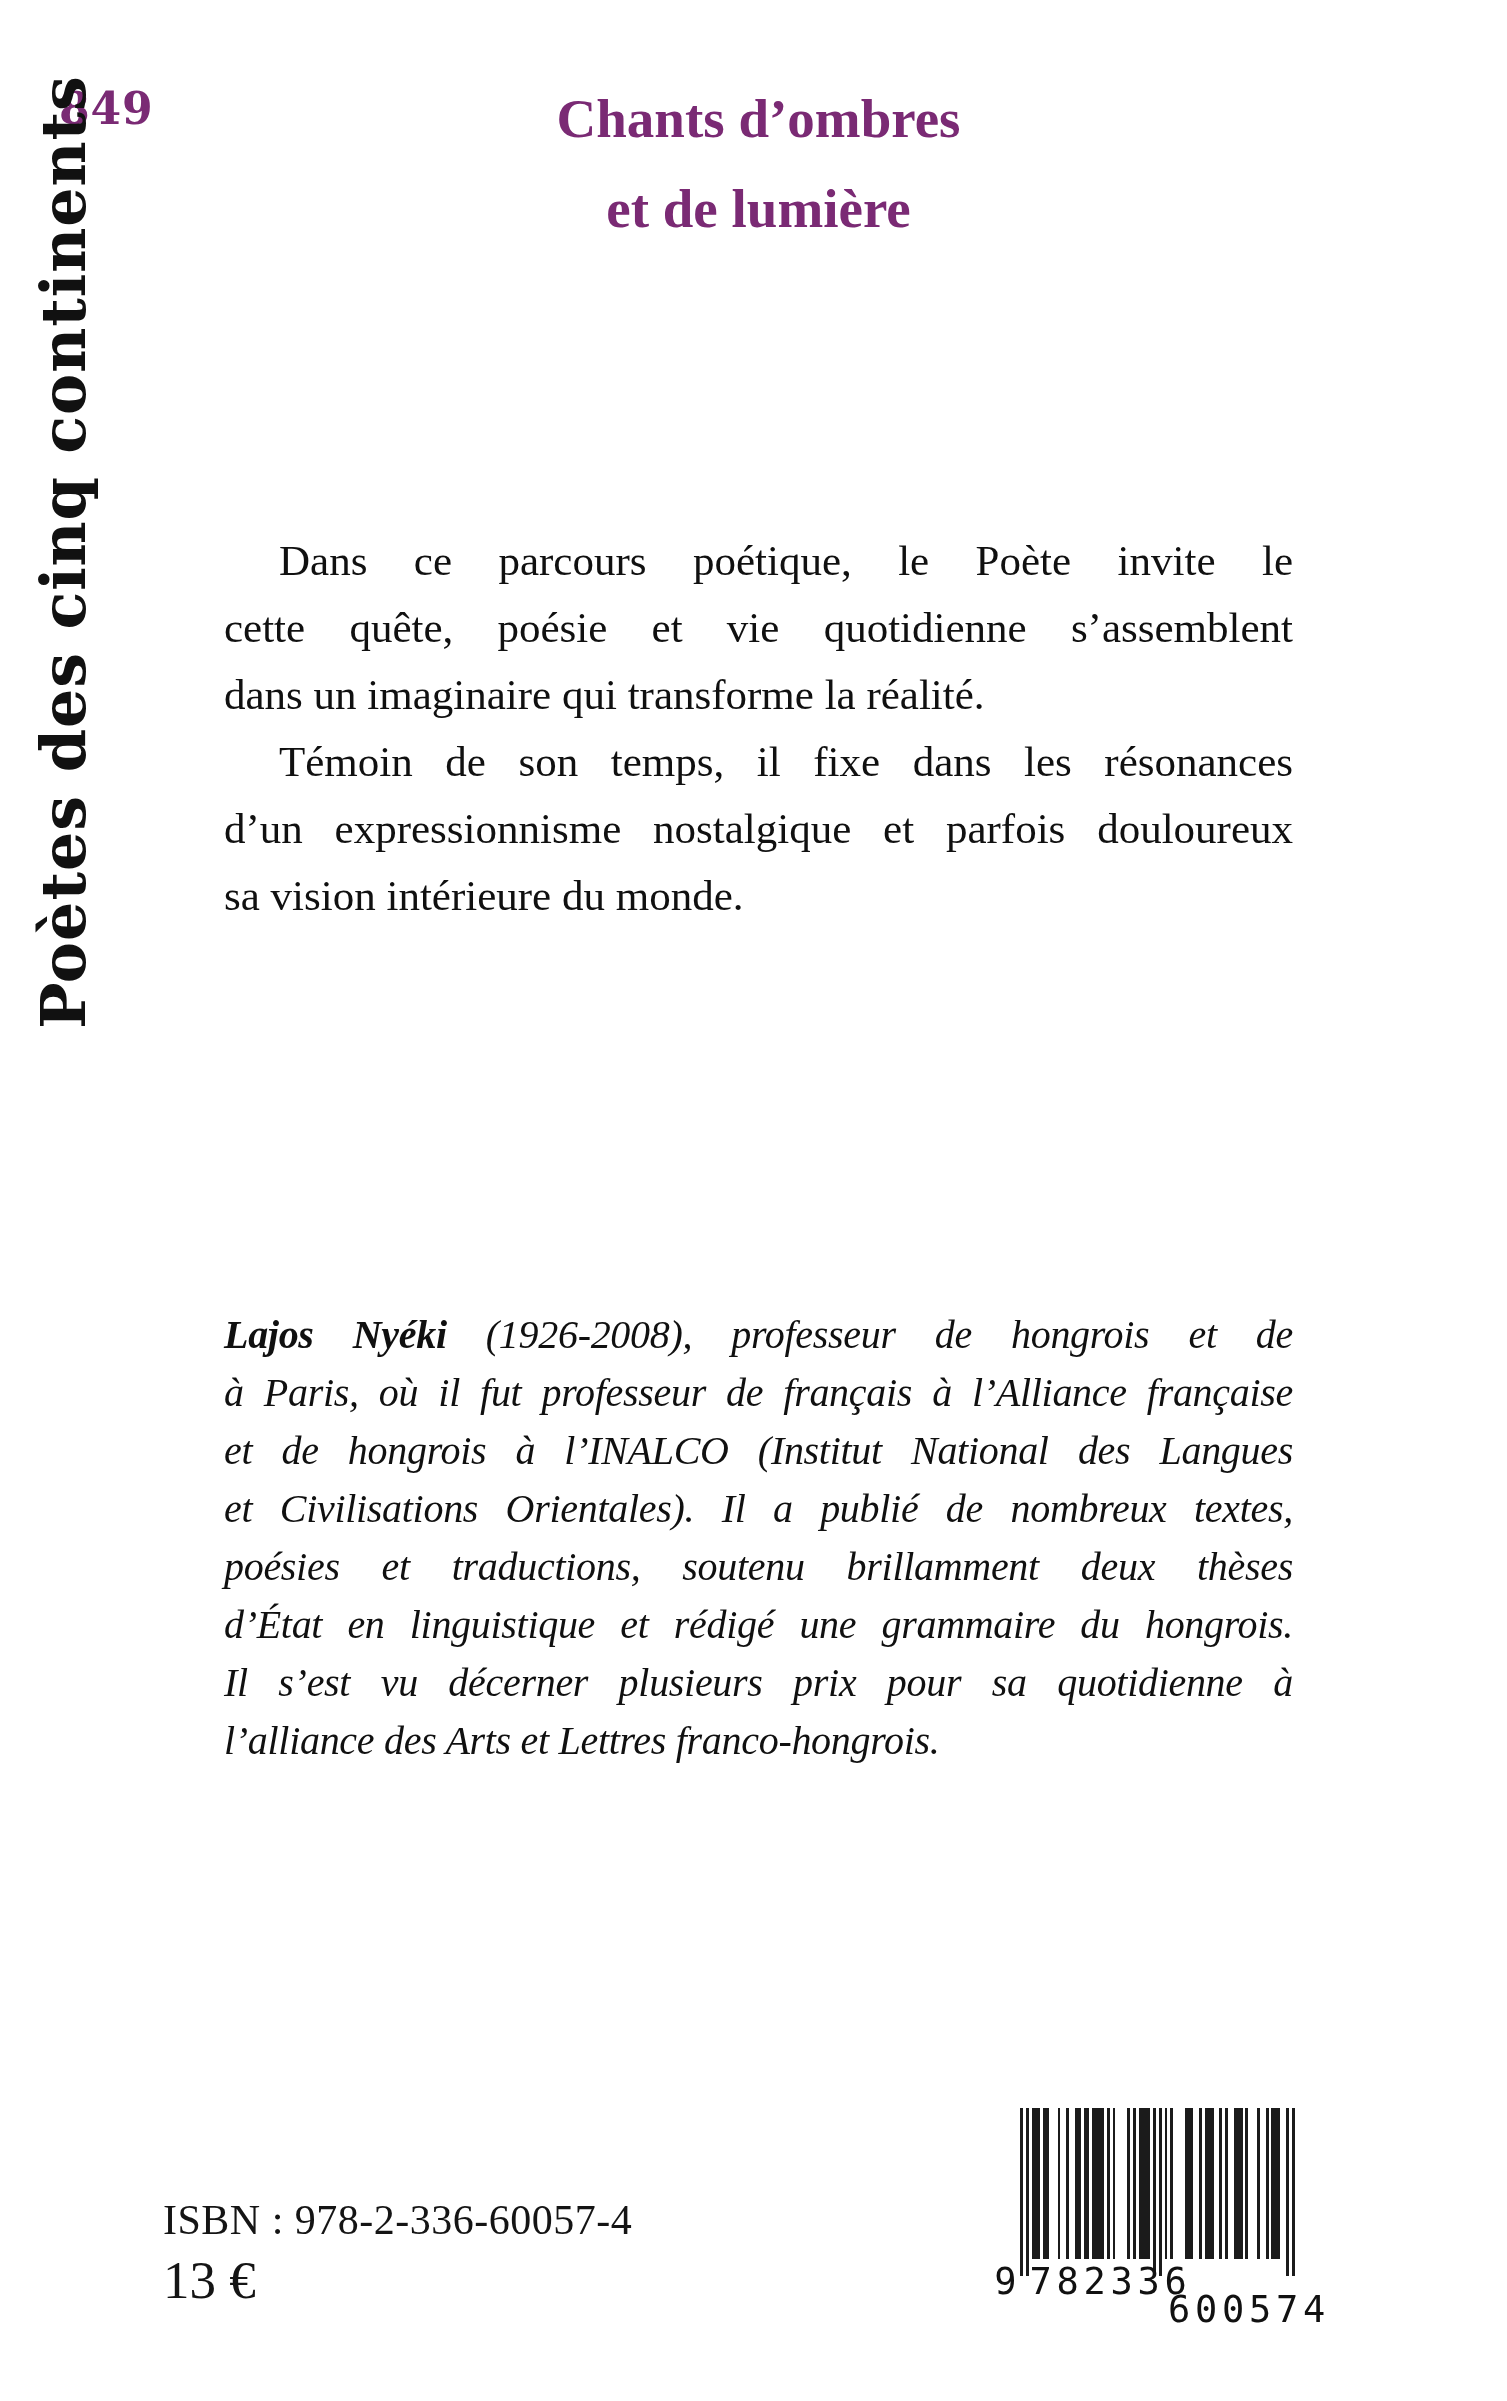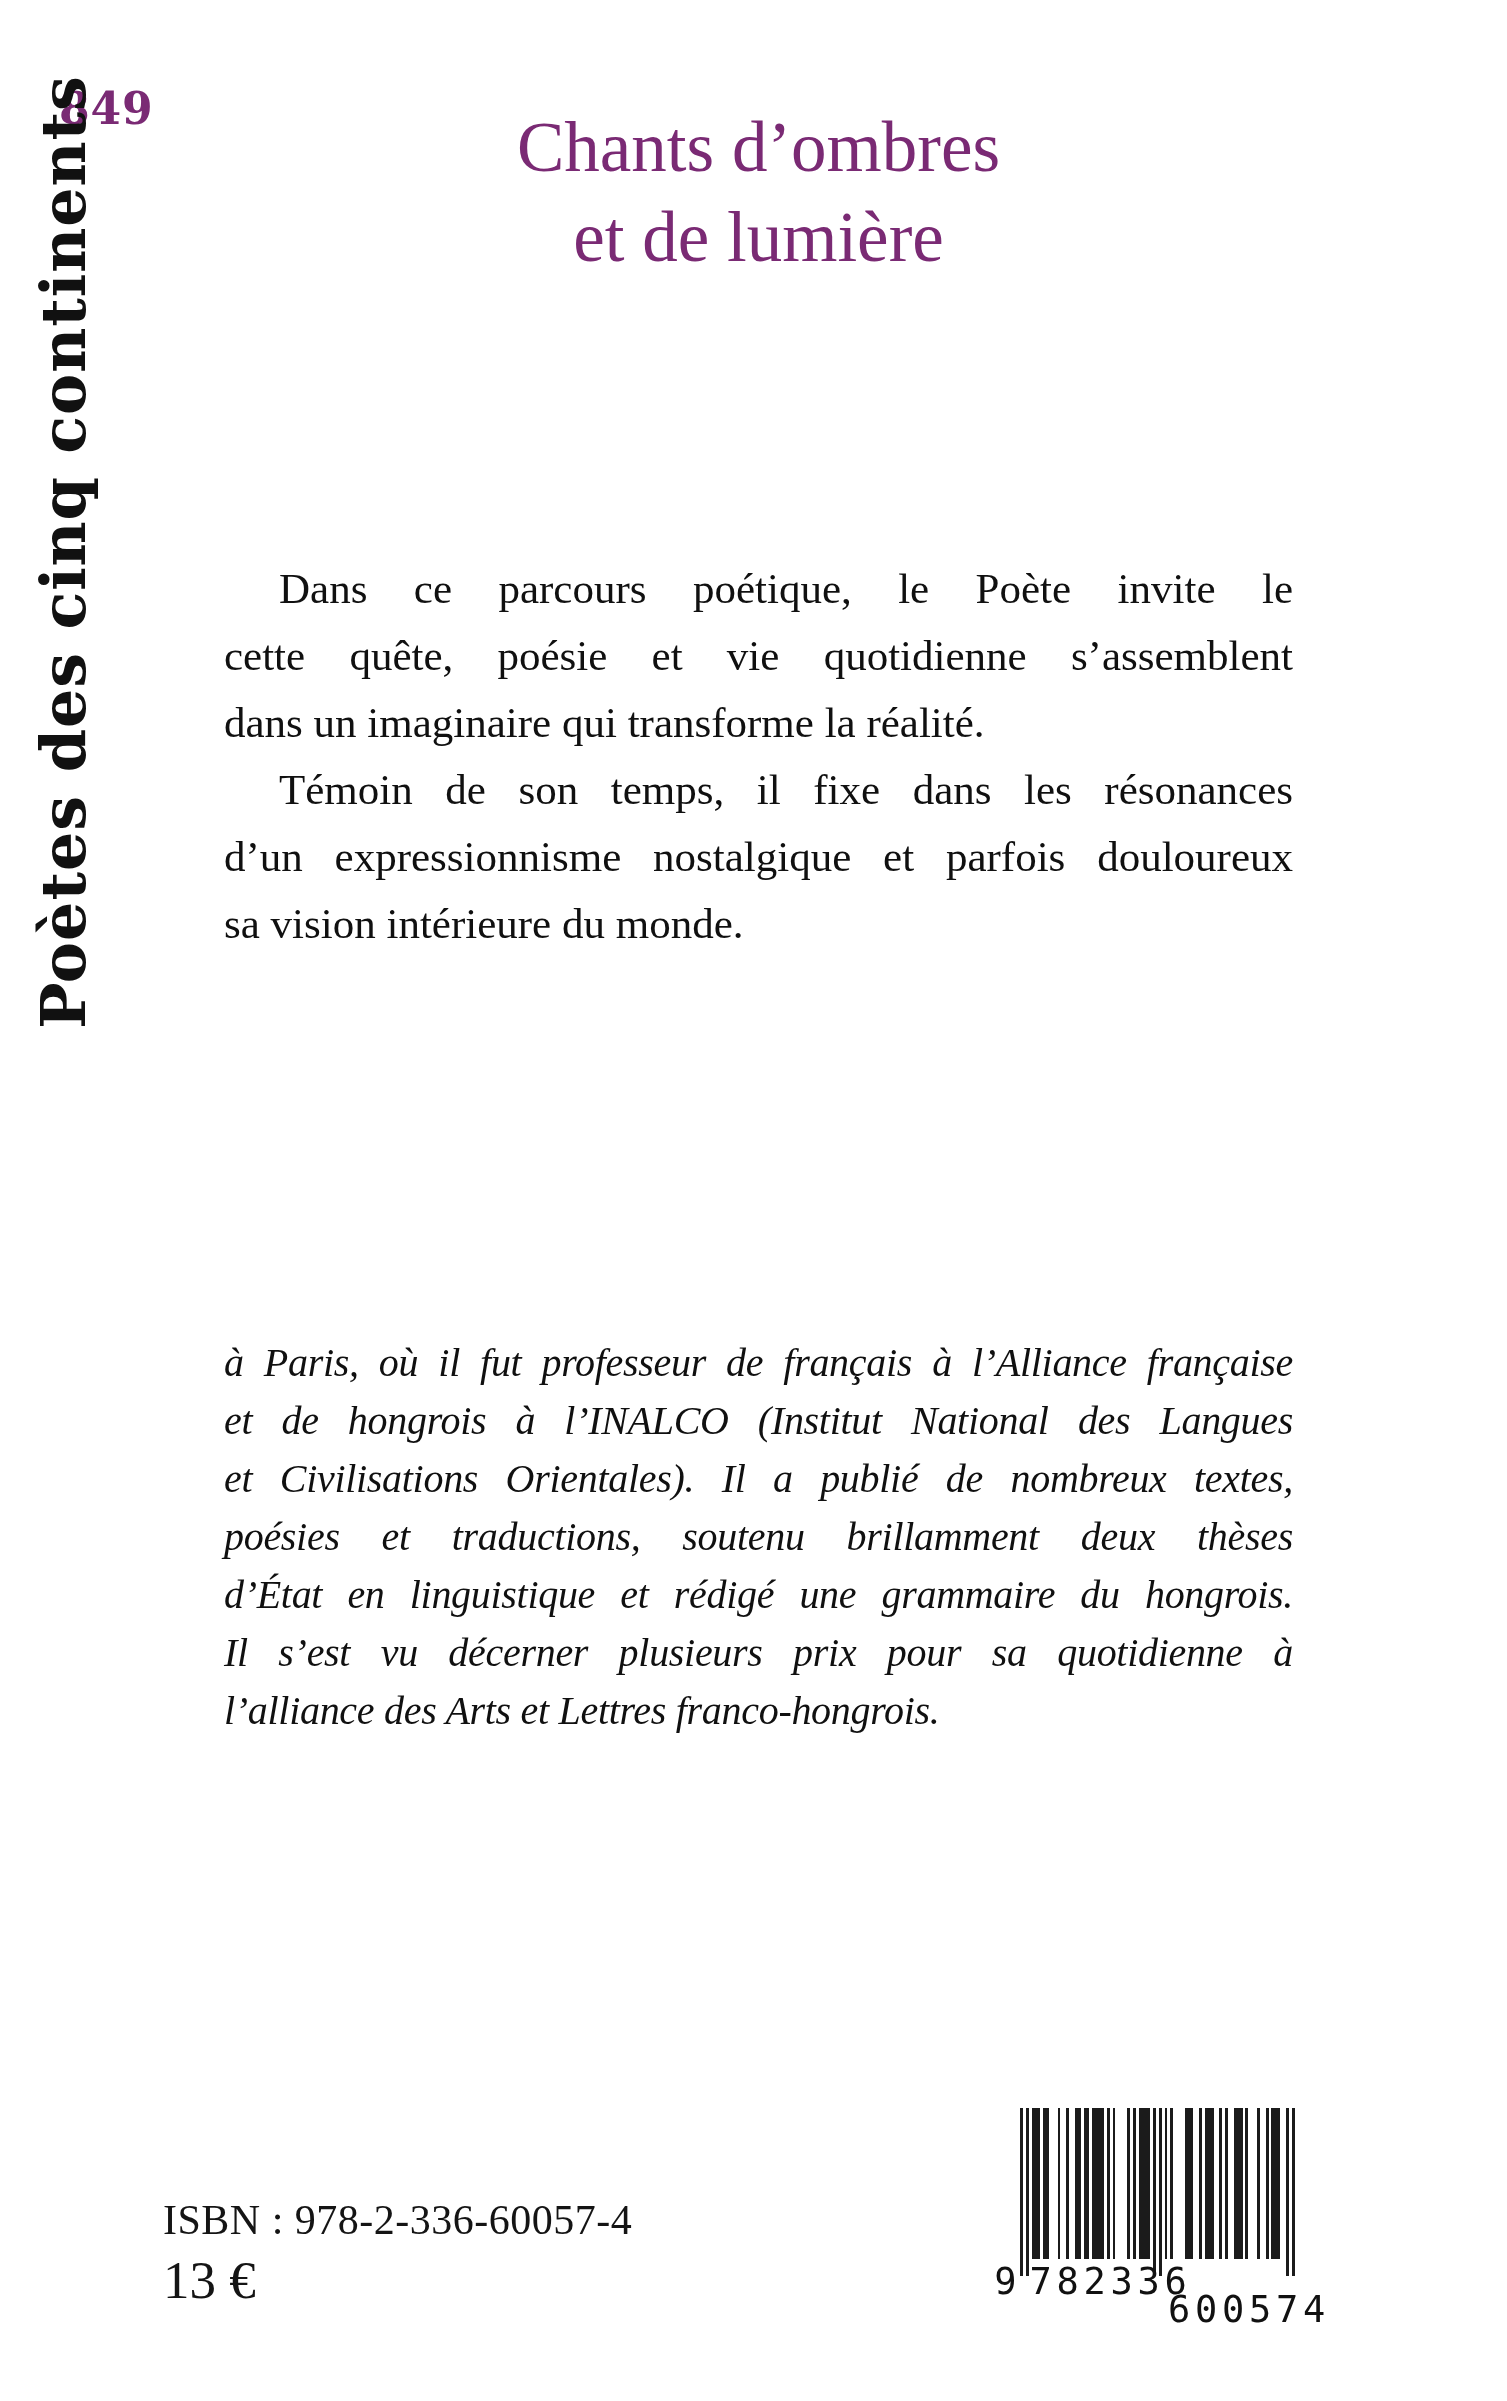--- a/index.html
+++ b/index.html
@@ -43,26 +43,26 @@
   }
 
   
   .content {
     position: absolute;
     left: 224px;
     top: 0;
     width: 1069px;
   }
   .book-title {
-    padding-top: 102px;
+    padding-top: 74px;
     text-align: center;
     color: var(--purple);
-    font-size: 71px;
+    font-size: 55px;
     line-height: 90px;
-    font-weight: 400;
+    font-weight: 700;
   }
   .synopsis {
     margin-top: 273px;
     font-size: 43px;
     line-height: 67px;
     color: #101010;
   }
   .lines > div { text-align: justify; text-align-last: justify; font-family: Liberation Serif, serif; }
   .lines > div:last-child { text-align-last: left; }
   .para > div:first-child { text-indent: 55px; }
@@ -149,20 +149,23 @@
           <div>dans un imaginaire qui transforme la réalité.</div>
         </div>
       <div class="lines para">
           <div>Témoin de son temps, il fixe dans les résonances</div>
           <div>d’un expressionnisme nostalgique et parfois douloureux</div>
           <div>sa vision intérieure du monde.</div>
         </div>
     </div>
 
     <div class="bio">
+      <div class="bio-first">
+        <span class="bio-name">Lajos Nyéki</span><span> (1926-2008), professeur de hongrois et de</span>
+      </div>
       <div class="lines">
           <div>à Paris, où il fut professeur de français à l’Alliance française</div>
           <div>et de hongrois à l’INALCO (Institut National des Langues</div>
           <div>et Civilisations Orientales). Il a publié de nombreux textes,</div>
           <div>poésies et traductions, soutenu brillamment deux thèses</div>
           <div>d’État en linguistique et rédigé une grammaire du hongrois.</div>
           <div>Il s’est vu décerner plusieurs prix pour sa quotidienne à</div>
           <div>l’alliance des Arts et Lettres franco-hongrois.</div>
         </div>
     </div>

